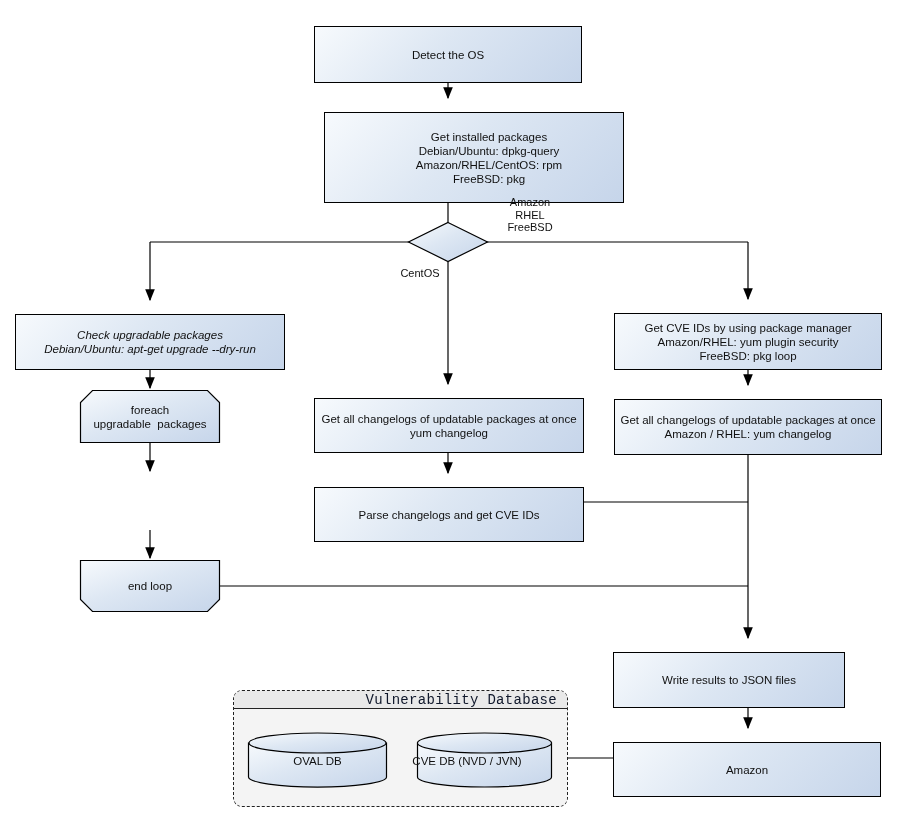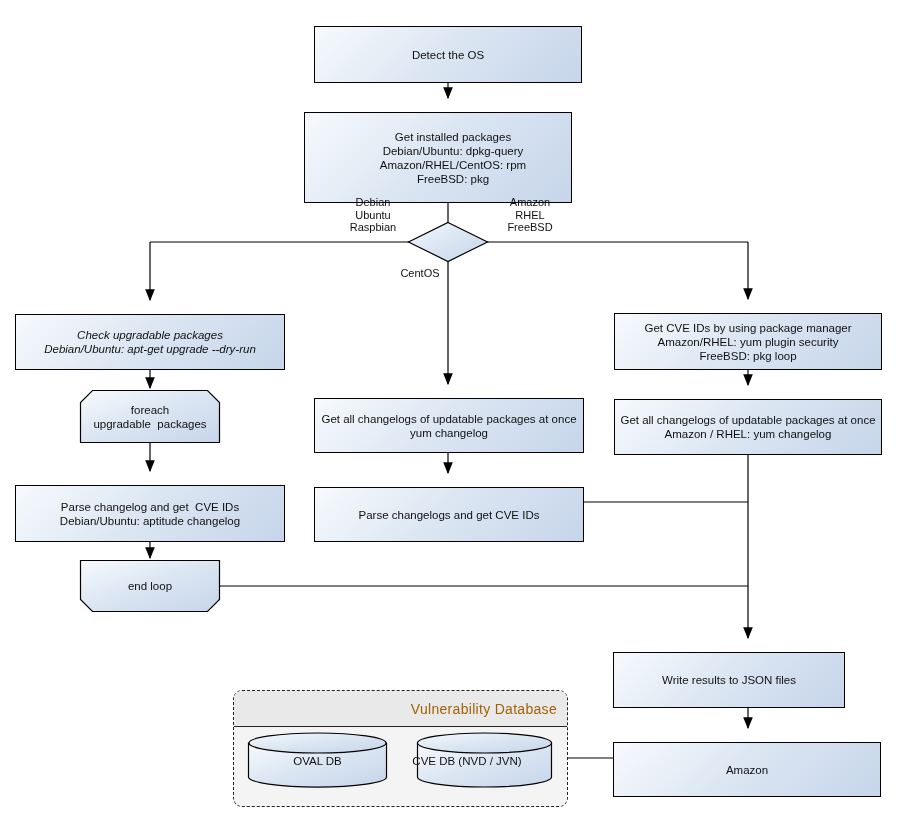--- a/index.html
+++ b/index.html
@@ -8,26 +8,26 @@
 
   svg.layer { position:absolute; left:0; top:0; z-index:2; pointer-events:none; }
 
   .container-box {
     position:absolute; z-index:1;
     background:#f4f4f4;
     border:1.5px dashed #222;
     border-radius:9px;
   }
   .container-header {
-    height:36px; background:#e9e9e9;
+    height:18px; background:#e9e9e9;
     border-bottom:1px solid #222;
     border-radius:8px 8px 0 0;
     display:flex; align-items:center; justify-content:flex-end;
     padding-right:10px;
-    font-size:14px; color:#a16207; letter-spacing:0.3px;
+    font-size:14px; color:#0f172a; letter-spacing:0.3px;font-family:Liberation Mono, monospace;
   }
 
   .node {
     position:absolute; z-index:3;
     display:flex; align-items:center; justify-content:center;
     text-align:center; white-space:pre;
     font-size:11.5px; line-height:14px; color:#101010;
     background:linear-gradient(135deg, #f7fafd 0%, #dde7f3 45%, #c6d5ea 100%);
     border:1px solid #000;
     margin-top:12px;
@@ -102,30 +102,28 @@
     </g>
 
     <g>
       <path d="M417.5 743 V777 A67 10 0 0 0 551.5 777 V743 Z" fill="url(#nodeGrad)" stroke="#000" stroke-width="1.2"></path>
       <ellipse cx="484.5" cy="743" rx="67" ry="10" fill="url(#nodeGrad)" stroke="#000" stroke-width="1.2"></ellipse>
     </g>
   </svg>
 
   <div class="node" style="left:314px; top:14px;  width:268px; height:57px;">Detect the OS</div>
 
-  <div class="node" style="left:304px; top:100px; width:268px; height:91px;padding-left:30px;">Get installed packages
+  <div class="node" style="left:324px; top:100px; width:300px; height:91px;padding-left:30px;">Get installed packages
 Debian/Ubuntu: dpkg-query
 Amazon/RHEL/CentOS: rpm
 FreeBSD: pkg</div>
 
   <div class="node" style="left:15px;  top:302px; width:270px; height:56px;font-style:italic;">Check upgradable packages
 Debian/Ubuntu: apt-get upgrade --dry-run</div>
 
-  <div class="node" style="left:15px;  top:473px; width:270px; height:57px;">Parse changelog and get  CVE IDs
-Debian/Ubuntu: aptitude changelog</div>
 
   <div class="node" style="left:314px; top:386px; width:270px; height:55px;">Get all changelogs of updatable packages at once
 yum changelog</div>
 
   <div class="node" style="left:314px; top:475px; width:270px; height:55px;">Parse changelogs and get CVE IDs</div>
 
   <div class="node" style="left:614px; top:301px; width:268px; height:57px;">Get CVE IDs by using package manager
 Amazon/RHEL: yum plugin security
 FreeBSD: pkg loop</div>
 
@@ -138,23 +136,20 @@
 
   <div class="shape-label" style="left:80px; top:390px; width:140px; height:53px;">foreach
 upgradable  packages</div>
 
   <div class="shape-label" style="left:80px; top:560px; width:140px; height:52px;">end loop</div>
 
   <div class="shape-label" style="left:248px; top:740px; width:139px; height:42px;">OVAL DB</div>
 
   <div class="shape-label" style="left:399px; top:740px; width:136px; height:42px;">CVE DB (NVD / JVN)</div>
 
-  <div class="branch-label" style="left:333px; top:196px; width:80px;">Debian
-Ubuntu
-Raspbian</div>
 
   <div class="branch-label" style="left:490px; top:196px; width:80px;">Amazon
 RHEL
 FreeBSD</div>
 
   <div class="branch-label" style="left:380px; top:267px; width:80px;">CentOS</div>
 
 </div>
 
 </body></html>

